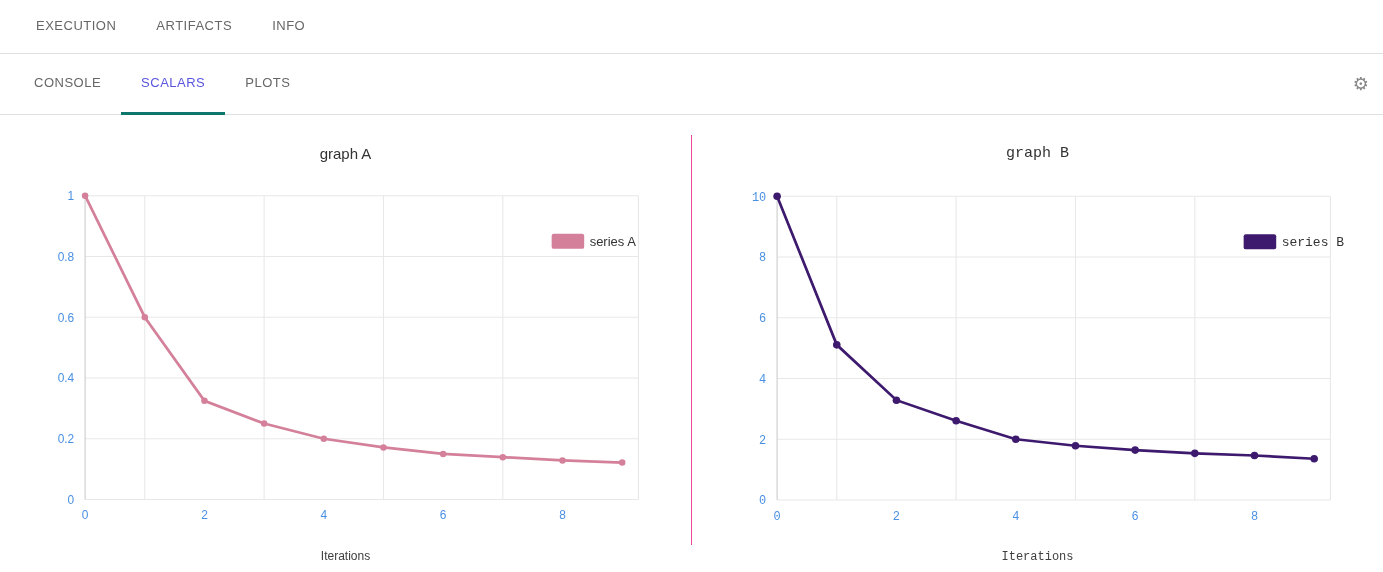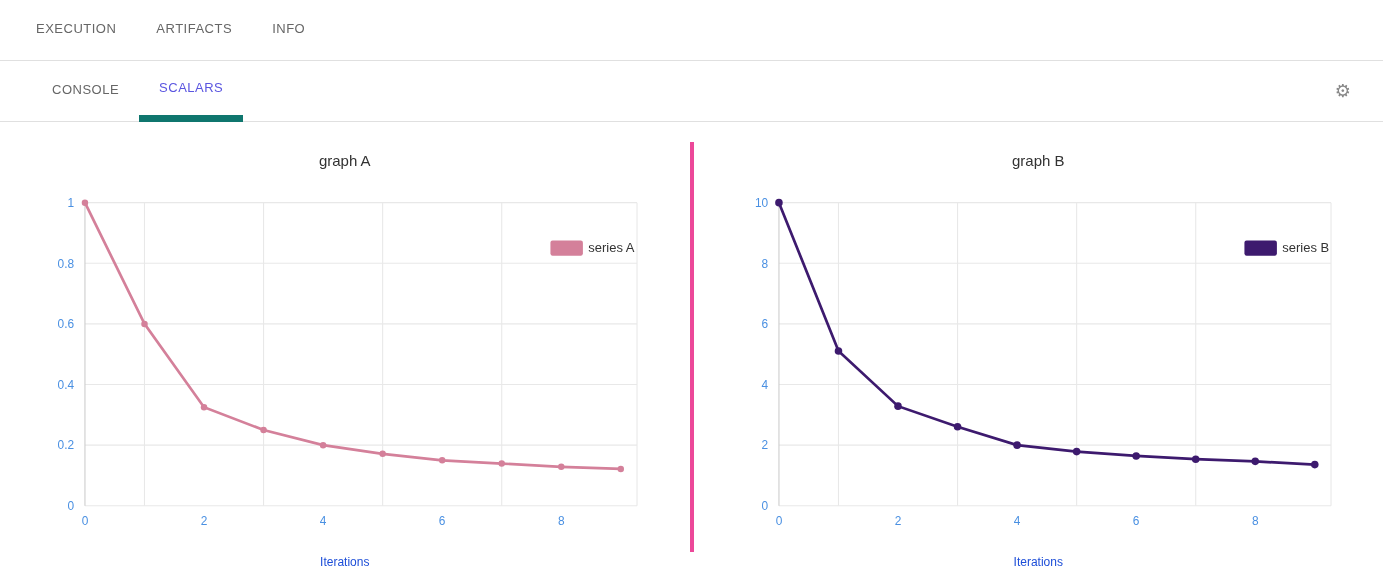--- a/index.html
+++ b/index.html
@@ -4,21 +4,21 @@
   <style>
     * { box-sizing: border-box; margin: 0; padding: 0; }
     body { font-family: Arial, sans-serif; background: #fff; color: #333; }
 
     
     .top-nav {
       display: flex;
       align-items: center;
       border-bottom: 1px solid #e0e0e0;
       padding: 16px 16px;
-      height: 61px;
+      height: 54px;
     }
     .top-nav-tab {
       padding: 0 20px;
       height: 61px;
       display: flex;
       align-items: center;
       font-size: 13px;
       font-weight: 500;
       color: #666;
       cursor: pointer;
@@ -29,40 +29,40 @@
     .top-nav-tab.active {
       color: #5a55e0;
       border-bottom: 3px solid #5a55e0;
     }
 
     
     .sub-nav {
       display: flex;
       align-items: center;
       border-bottom: 1px solid #e0e0e0;
-      padding: 0 32px;
+      padding: 0 14px;
       height: 61px;
       position: relative;
     }
     .sub-nav-tab {
       padding: 0 20px;
       height: 61px;
       display: flex;
       align-items: center;
       font-size: 13px;
       font-weight: 500;
       color: #666;
       cursor: pointer;
       border-bottom: 3px solid transparent;
       letter-spacing: 0.5px;
       text-transform: uppercase;
     }
     .sub-nav-tab.active {
       color: #5a55e0;
-      border-bottom: 7px solid #0f766e;
+      border-bottom: 3px solid #0f766e;
     }
     .sub-nav-gear {
       margin-left: auto;
       color: #888;
       cursor: pointer;
       font-size: 18px;
     }
 
     
     .charts-area {
@@ -71,42 +71,43 @@
       padding: 20px 0;
       height: calc(572px - 61px - 61px);
       overflow: hidden;
     }
     .chart-container {
       flex: 1;
       display: flex;
       flex-direction: column;
       align-items: center;
       padding: 10px 20px 10px 20px;
-      border-right: 4px solid #ec4899;
+      border-right: 1px solid #ec4899;
     }
     .chart-container:last-child {
       border-right: none;
+      font-family: Liberation Mono, monospace;
     }
     .chart-title {
       font-size: 15px;
       color: #333;
       margin-bottom: 10px;
     }
     .chart-wrapper {
       position: relative;
       width: 100%;
       flex: 1;
     }
     .chart-svg {
       width: 100%;
       height: 100%;
     }
     .x-label {
       font-size: 12px;
-      color: #1d4ed8;
+      color: #404040;
       text-align: center;
       margin-top: 4px;
     }
     .axis-text {
       font-size: 11px;
       fill: #4a90e2;
     }
     .grid-line {
       stroke: #e8e8e8;
       stroke-width: 1;
@@ -121,20 +122,21 @@
 
 <div class="top-nav">
   <div class="top-nav-tab">EXECUTION</div>
   <div class="top-nav-tab">ARTIFACTS</div>
   <div class="top-nav-tab">INFO</div>
 </div>
 
 <div class="sub-nav">
   <div class="sub-nav-tab">CONSOLE</div>
   <div class="sub-nav-tab active">SCALARS</div>
+  <div class="sub-nav-tab">PLOTS</div>
   <div class="sub-nav-gear">⚙</div>
 </div>
 
 <div class="charts-area">
 
   <div class="chart-container">
     <div class="chart-title">graph A</div>
     <div class="chart-wrapper">
       <svg class="chart-svg" viewBox="0 0 600 340">
 

